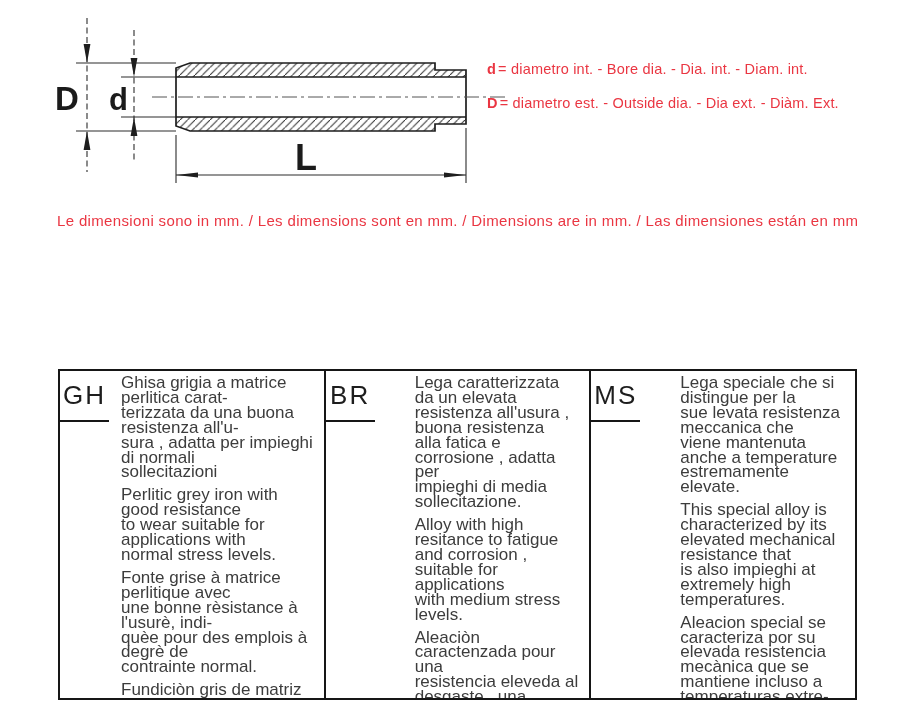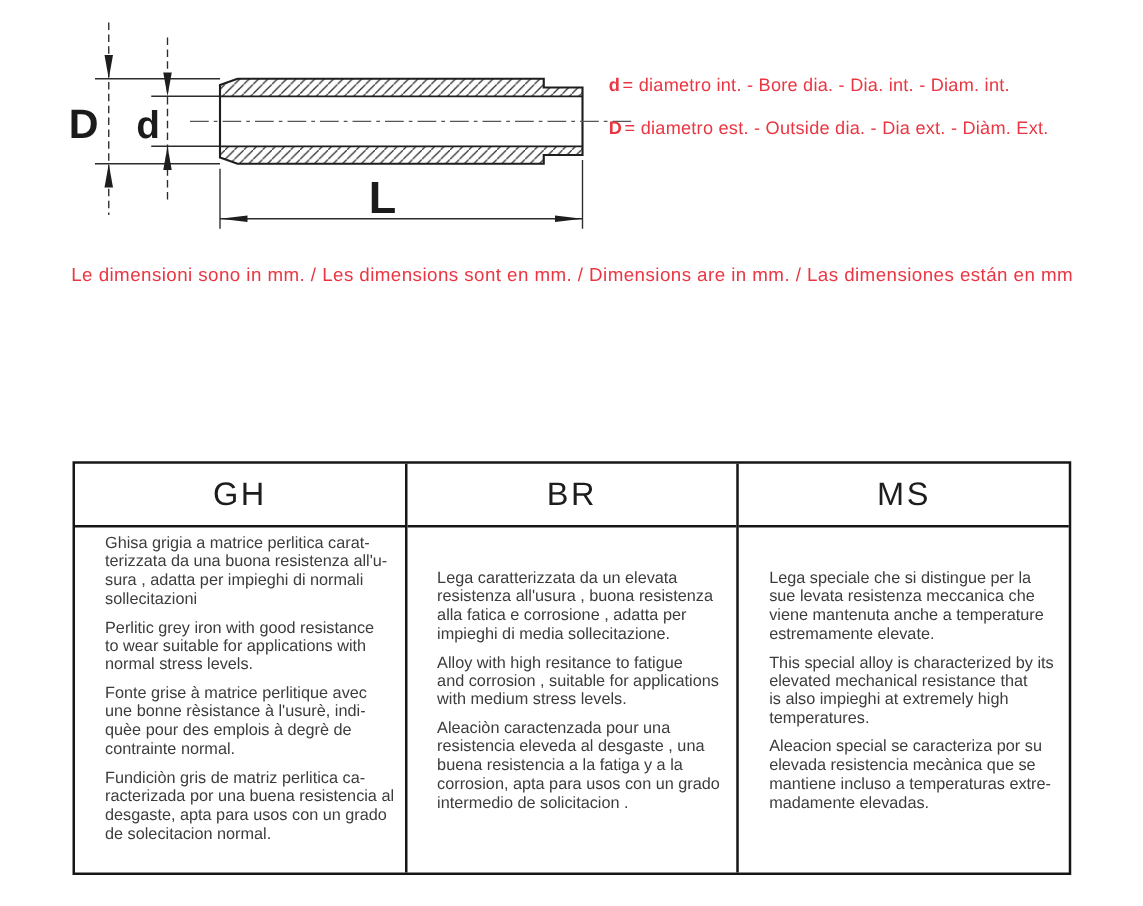--- a/index.html
+++ b/index.html
@@ -32,34 +32,34 @@
   }
 
   
   .mat-table{
     position:absolute;left:58px;top:369px;
     width:799px;height:331px;
     border:2px solid #161616;
     box-sizing:border-box;
     display:flex;
   }
-  .mat-col{flex:1 1 0;display:flex;flex-direction:column;min-width:0;}
+  .mat-col{flex:1 1 0;display:flex;flex-direction:row;min-width:0;}
   .mat-col + .mat-col{border-left:2px solid #161616;gap:28px;}
   .col-header{
     height:49px;flex:0 0 49px;
     border-bottom:2px solid #161616;
     display:flex;align-items:center;justify-content:center;
     font-size:26px;letter-spacing:2px;color:#1d1d1d;
   }
   .col-body{
     flex:1 1 auto;padding:5px 7px 0 8px;overflow:hidden;
   }
   .col-body p{
-    margin:0 0 8px 16px;
-    font-size:13px;line-height:14.9px;
+    margin:0 0 8px 4px;
+    font-size:17px;line-height:14.9px;
     color:#3c3c3c;white-space:pre-line;
   }
 </style>
 </head>
 <body>
 
 <div class="page">
 
   <svg class="drawing" viewBox="40 8 470 202" xmlns="http://www.w3.org/2000/svg">
     <defs>

